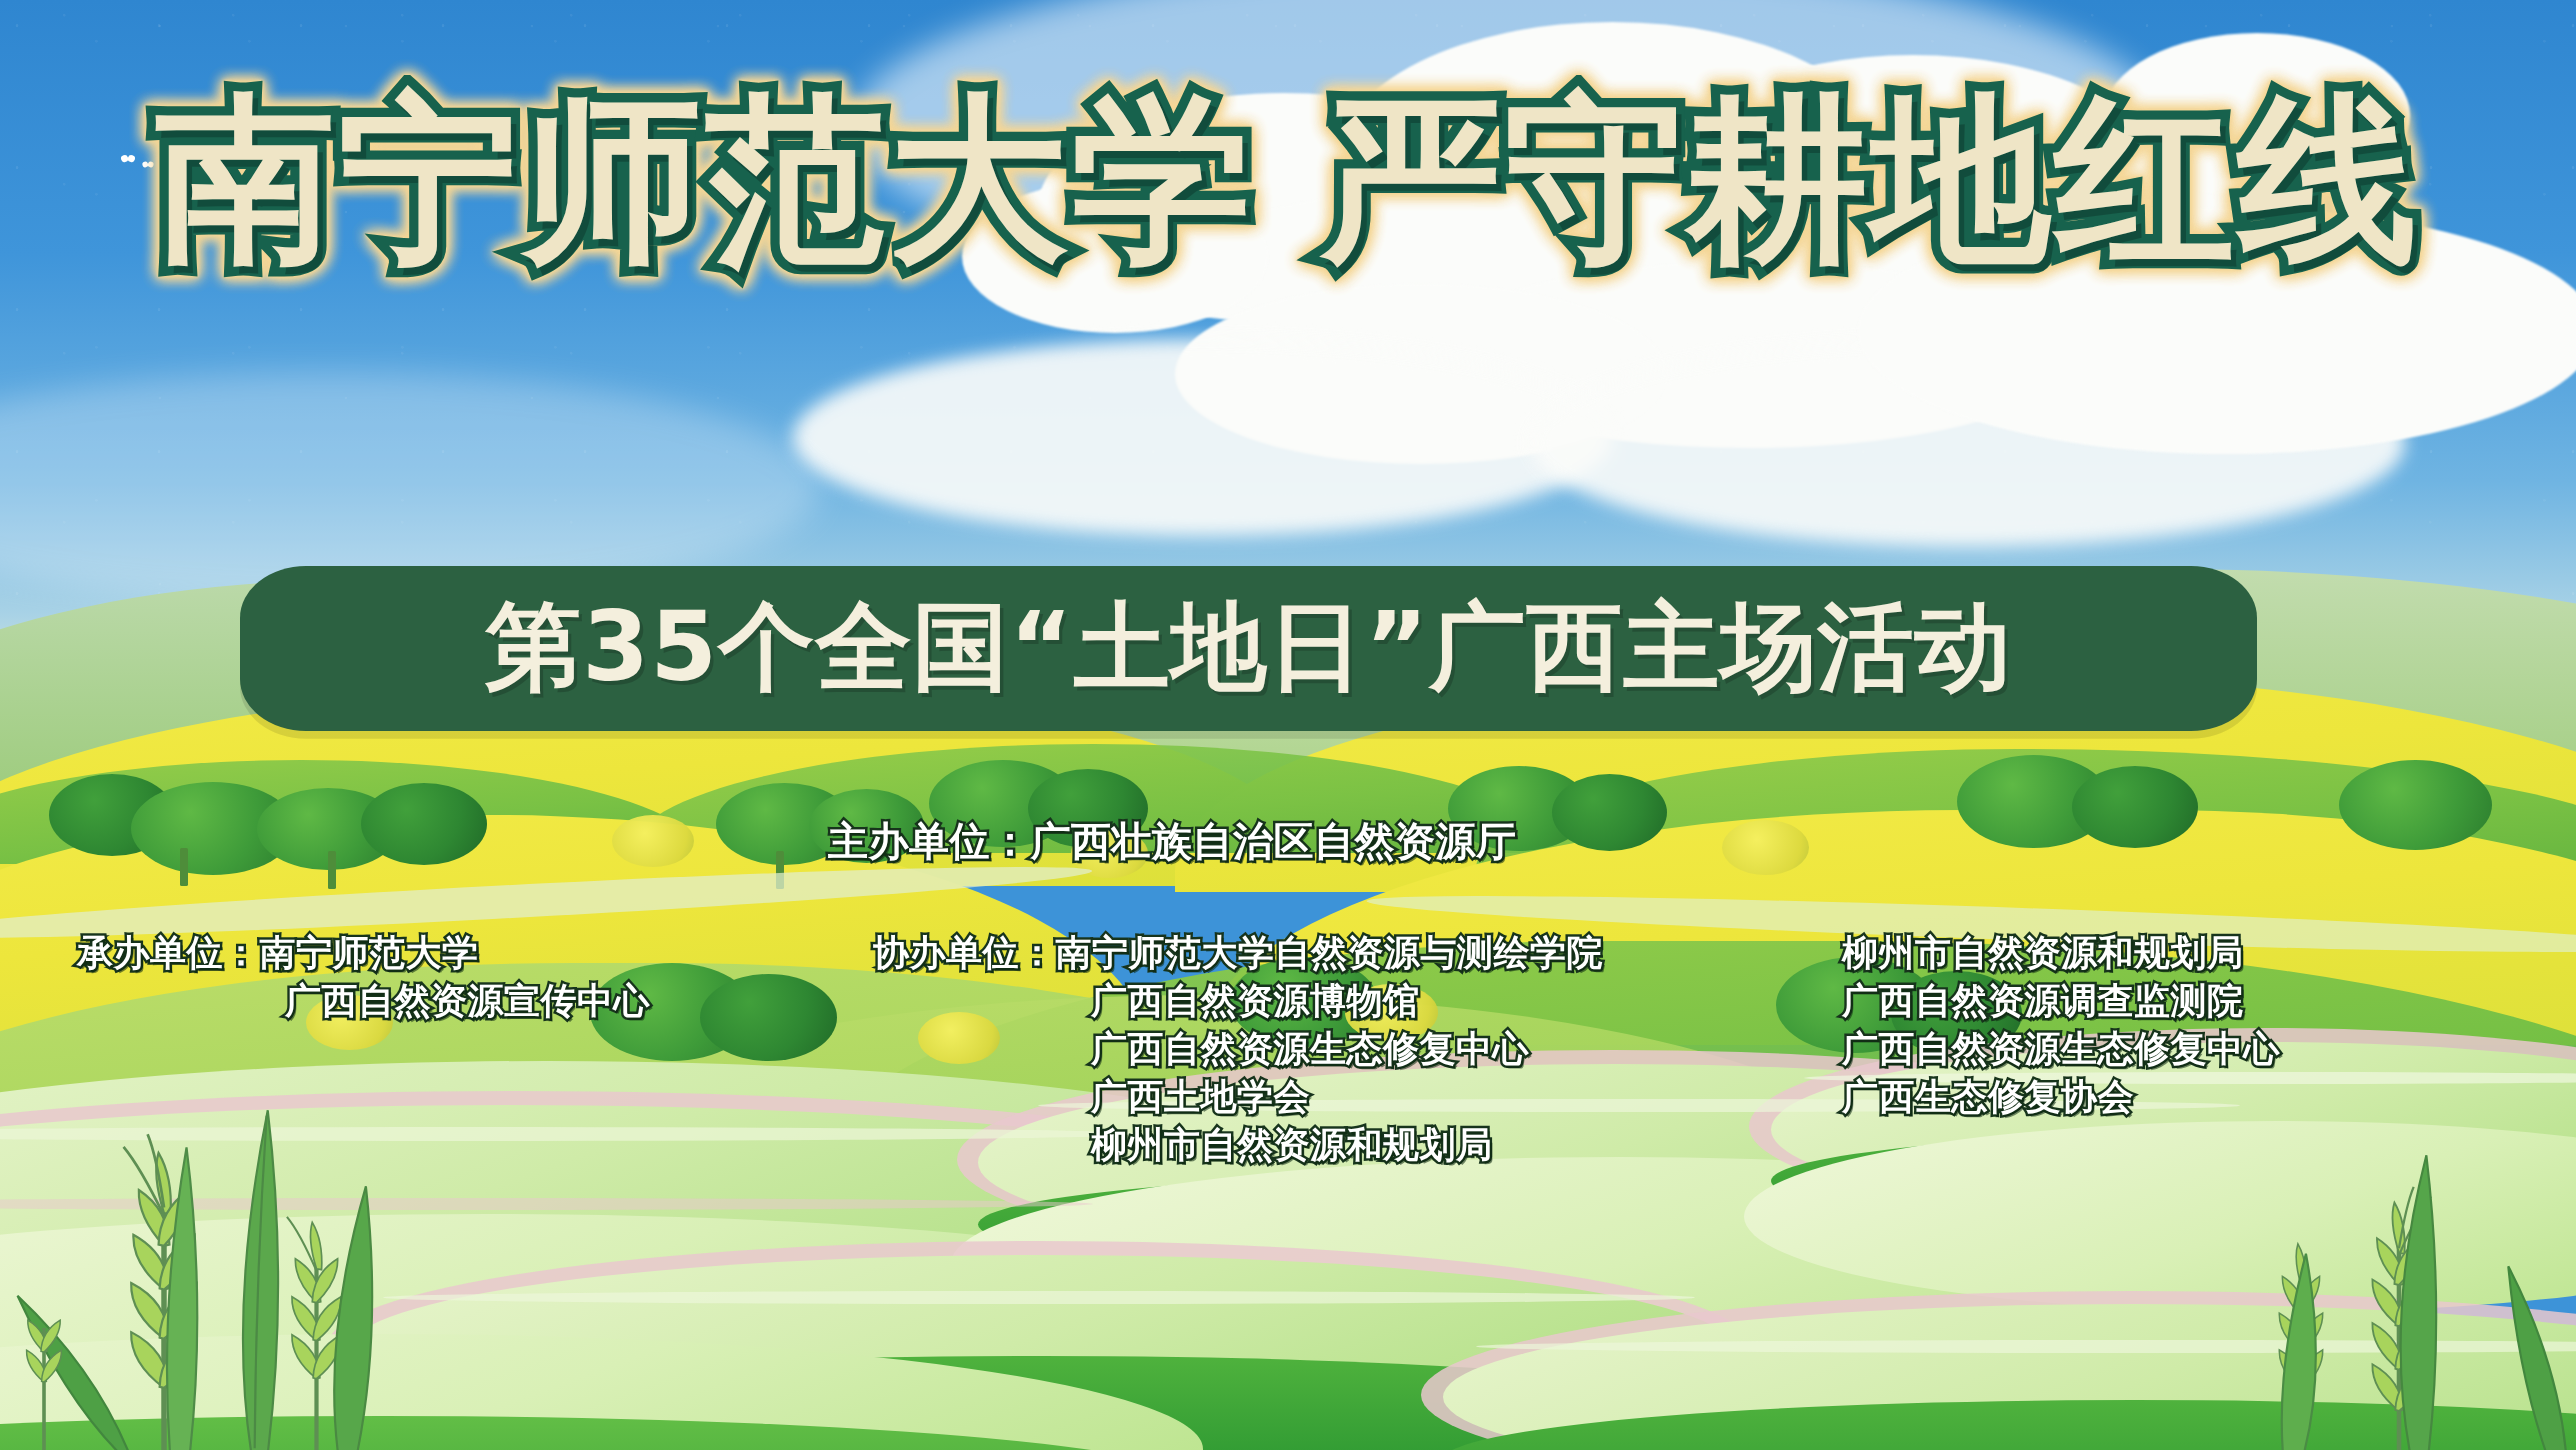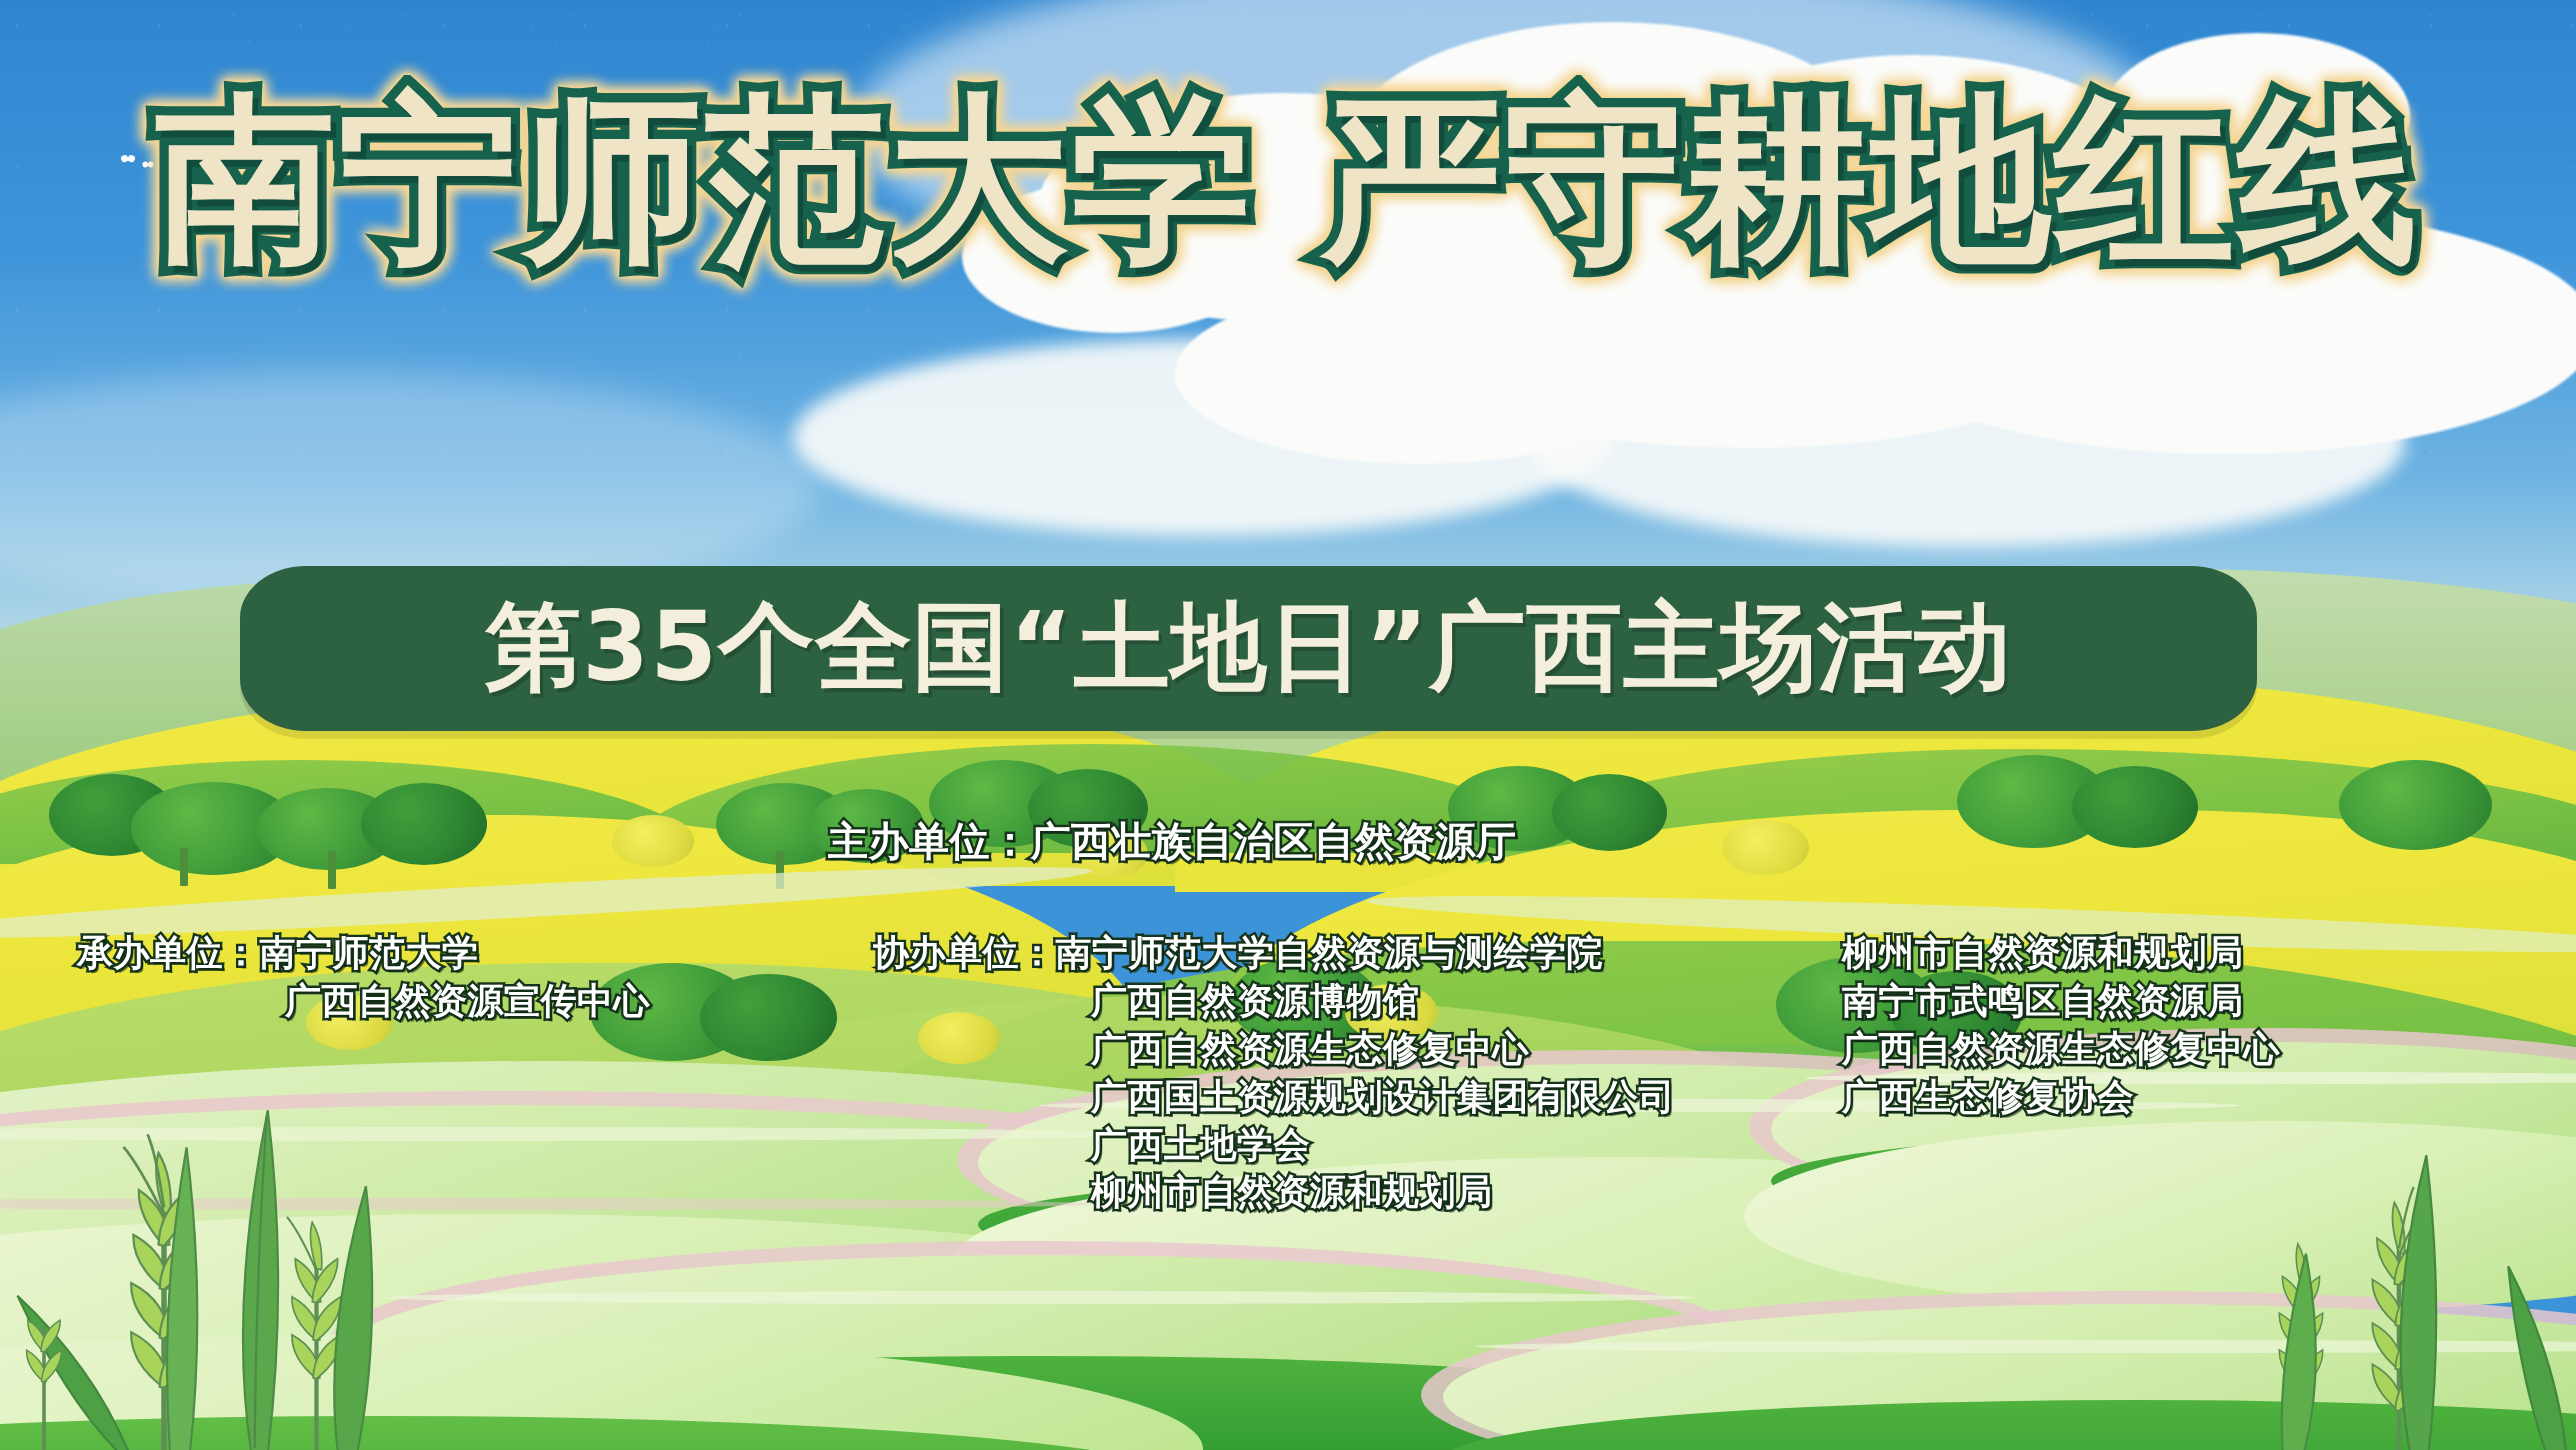--- a/index.html
+++ b/index.html
@@ -422,27 +422,26 @@
 
     <div class="col col-left">
       <div class="ctext">承办单位：南宁师范大学</div>
       <div class="ctext indent">广西自然资源宣传中心</div>
     </div>
 
     <div class="col col-mid">
       <div class="ctext">协办单位：南宁师范大学自然资源与测绘学院</div>
       <div class="ctext indent">广西自然资源博物馆</div>
       <div class="ctext indent">广西自然资源生态修复中心</div>
-      <div class="ctext indent">广西国土资源规划设计集团有限公司</div>
       <div class="ctext indent">广西土地学会</div>
       <div class="ctext indent">柳州市自然资源和规划局</div>
     </div>
 
     <div class="col col-right">
       <div class="ctext">柳州市自然资源和规划局</div>
-      <div class="ctext">南宁市武鸣区自然资源局</div>
+      <div class="ctext">广西自然资源调查监测院</div>
       <div class="ctext">广西自然资源生态修复中心</div>
       <div class="ctext">广西生态修复协会</div>
     </div>
   </div>
 
 </div>
 
 
 </body></html>

